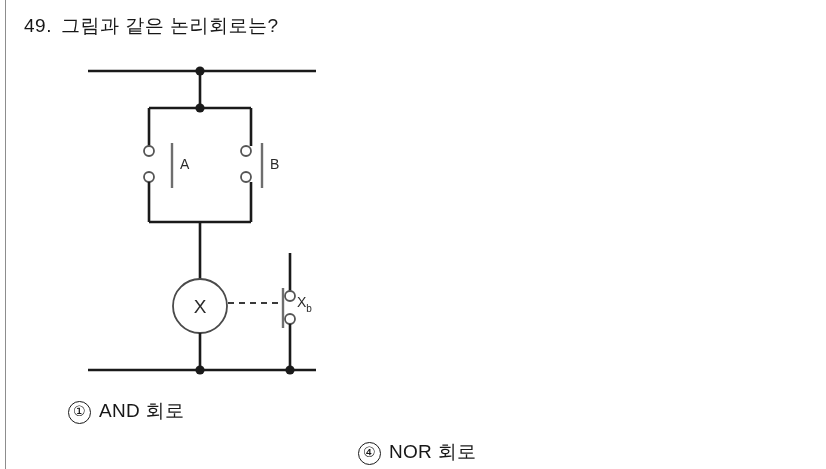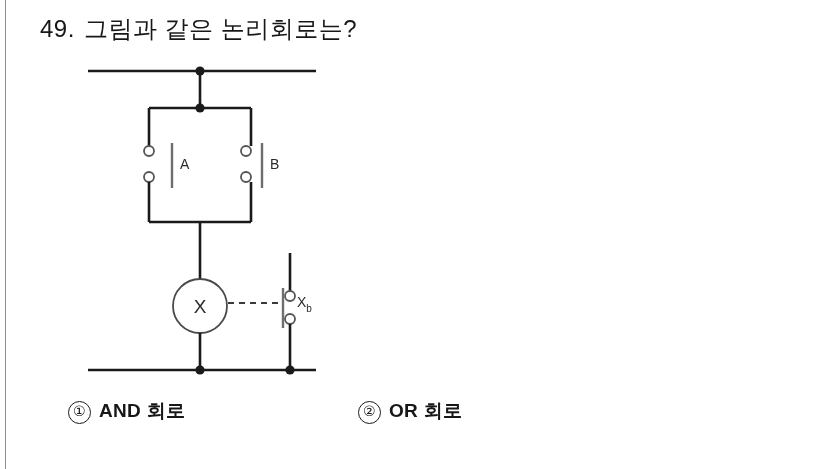--- a/index.html
+++ b/index.html
@@ -31,23 +31,23 @@
     position: absolute;
     left: 0;
     top: 0;
     width: 826px;
     height: 469px;
   }
 
   
   .question-stem {
     position: absolute;
-    left: 40px;
+    left: 24px;
     top: 13px;
-    font-size: 24px;
+    font-size: 19px;
     letter-spacing: 0.5px;
     white-space: nowrap;
     color: #171717;
   }
   .stem-number {
     display: inline-block;
     margin-right: 9px;
   }
   .stem-text {
     display: inline-block;
@@ -87,21 +87,20 @@
     line-height: 19px;
     border: 1.5px solid #1a1a1a;
     border-radius: 50%;
     text-align: center;
     font-size: 14px;
     margin-right: 8px;
     vertical-align: 1px;
   }
   .option .opt-label {
     display: inline-block;
-    font-weight: bold;
   }
   .opt-col-1 { left: 68px; }
   .opt-col-2 { left: 358px; }
   .opt-row-1 { top: 6px; }
   .opt-row-2 { top: 47px; }
 </style>
 </head>
 <body>
 
 <div class="page">
@@ -165,21 +164,21 @@
       <circle cx="290" cy="322" r="4.6" fill="#1a1a1a"></circle>
     </svg>
   </div>
 
   <div class="options">
 
     <div class="option opt-col-1 opt-row-1">
       <span class="marker">①</span><span class="opt-label">AND 회로</span>
     </div>
 
-    <div class="option opt-col-2 opt-row-1">
-      <span class="marker">②</span><span class="opt-label">OR 회로</span>
-    </div>
 
 
+    <div class="option opt-col-2 opt-row-2">
+      <span class="marker">④</span><span class="opt-label">NOR 회로</span>
+    </div>
 
   </div>
 
 </div>
 
 </body></html>

